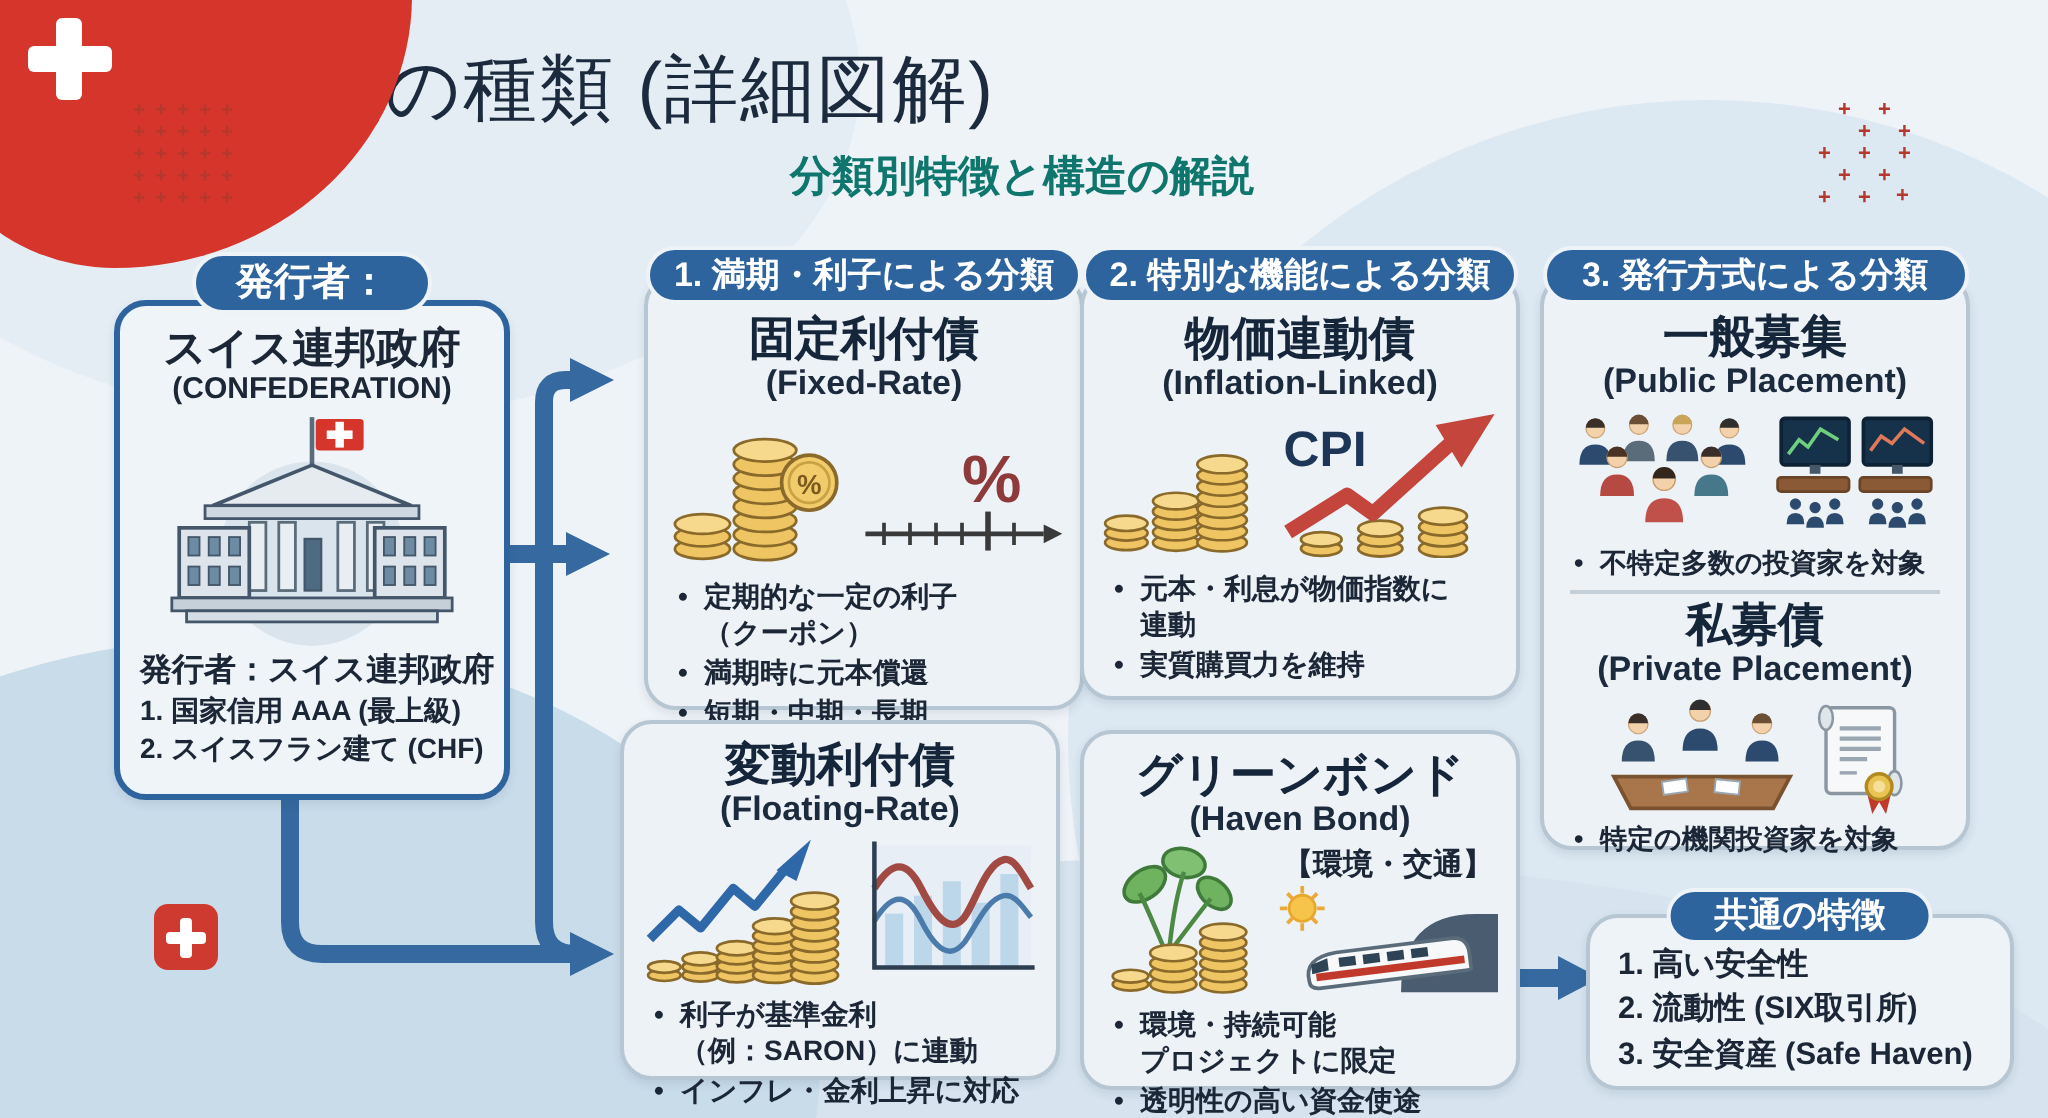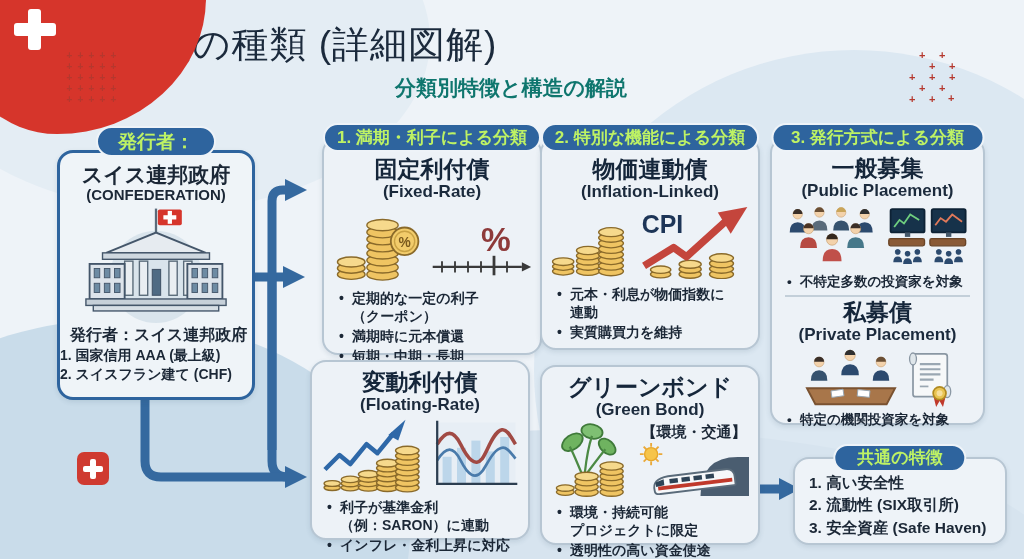--- a/index.html
+++ b/index.html
@@ -35,34 +35,34 @@
   
   .page-title{position:absolute;left:0;right:0;top:20px;text-align:left;
     font-size:37px;font-weight:400;letter-spacing:1px;color:#1b2a3c;z-index:3;}
   .page-subtitle{position:absolute;left:0;right:2px;top:74px;text-align:center;
     font-size:21px;font-weight:800;color:#0f766e;z-index:3;}
   
   .connectors{position:absolute;left:0;top:0;z-index:1;pointer-events:none;}
   
   .card{position:absolute;background:#edf2f7;border:2px solid #b7c6d3;border-radius:16px;
     box-shadow:0 2px 5px rgba(40,70,100,.12);z-index:2;}
-  .pill{position:absolute;left:50%;transform:translateX(-50%);background:#2e649e;color:#bef264;
+  .pill{position:absolute;left:50%;transform:translateX(-50%);background:#2e649e;color:#ffffff;
     font-weight:800;text-align:center;border-radius:16px;border:2px solid #eef3f8;
     white-space:nowrap;z-index:3;}
   .col-pill{top:-16px;width:calc(100% + 2px);height:29px;line-height:25px;font-size:17px;}
   .issuer-pill{top:-27px;height:31px;line-height:27px;font-size:19px;padding:0 20px;border-radius:18px;}
   .common-pill{top:-15px;height:28px;line-height:24px;font-size:17px;padding:0 22px;}
   .issuer-card{left:57px;top:150px;width:198px;height:250px;border:3px solid #2e649e;background:#eff4f8;}
   .card-inner{display:flex;flex-direction:column;align-items:center;height:100%;padding-top:10px;}
   .card-title{font-size:23px;font-weight:800;color:#15263a;line-height:1.1;text-align:center;}
   .card-sub{font-size:17px;font-weight:700;color:#1b2a3c;line-height:1.15;text-align:center;}
   .issuer-name{font-size:21px;font-weight:800;line-height:1.1;}
   .issuer-en{font-size:15px;font-weight:700;}
   .issuer-caption{font-size:16px;font-weight:800;align-self:flex-start;padding-left:10px;margin-top:2px;}
-  .issuer-point{font-size:14px;font-weight:700;align-self:flex-start;line-height:1.35;}
+  .issuer-point{font-size:14px;font-weight:700;align-self:flex-start;padding-left:10px;line-height:1.35;}
   .icon-row{display:flex;align-items:flex-end;justify-content:center;gap:6px;margin:4px 0 2px 0;}
   .bullets{width:100%;padding:0 10px 0 13px;margin-top:2px;}
   .bullet{position:relative;padding-left:15px;font-size:14px;font-weight:700;
     line-height:1.28;white-space:pre-line;margin-top:2px;color:#1b2736;}
   .bullet::before{content:"\2022";position:absolute;left:2px;}
   .divider{width:88%;height:0;border-top:2px solid #c3cfd9;margin:5px 0 3px 0;}
   .green-right{display:flex;flex-direction:column;align-items:center;text-align:right;}
   .green-tag{font-size:15px;font-weight:800;white-space:nowrap;}
   .common-card{left:793px;top:457px;width:214px;height:88px;background:#eef3f8;}
   .common-items{padding:13px 0 0 14px;}
@@ -330,21 +330,21 @@
         <div class="bullet">元本・利息が物価指数に
 連動</div>
         <div class="bullet">実質購買力を維持</div>
       </div>
     </div>
   </section>
 
   <section class="card" style="left:540px;top:365px;width:220px;height:180px;">
     <div class="card-inner" style="padding-top:8px;">
       <div class="card-title">グリーンボンド</div>
-      <div class="card-sub">(Green Bond)</div>
+      <div class="card-sub">(Haven Bond)</div>
       <div class="icon-row" style="margin:2px 0;">
         <svg width="82" height="76" viewBox="0 0 92 84">
           <ellipse cx="24" cy="22" rx="13" ry="8" fill="#6fb360" stroke="#3f7a3a" stroke-width="2" transform="rotate(-35 24 22)"></ellipse>
           <ellipse cx="46" cy="10" rx="12" ry="8" fill="#7fc073" stroke="#3f7a3a" stroke-width="2" transform="rotate(12 46 10)"></ellipse>
           <ellipse cx="63" cy="27" rx="11" ry="7" fill="#6fb360" stroke="#3f7a3a" stroke-width="2" transform="rotate(42 63 27)"></ellipse>
           <path d="M34 56C28 42 24 32 21 27M38 56C40 38 43 24 46 15M41 56C50 44 56 36 61 30" stroke="#4c8a44" stroke-width="2.5" fill="none"></path>
           <g>
               <ellipse cx="16" cy="78" rx="10" ry="3.5999999999999996" fill="#efc462" stroke="#8a6a2a" stroke-width="1.5"></ellipse>
               <ellipse cx="16" cy="73.5" rx="10" ry="3.5999999999999996" fill="#f6d98c" stroke="#8a6a2a" stroke-width="1.5"></ellipse>
               <ellipse cx="40" cy="78" rx="13" ry="4.68" fill="#efc462" stroke="#8a6a2a" stroke-width="1.5"></ellipse>

